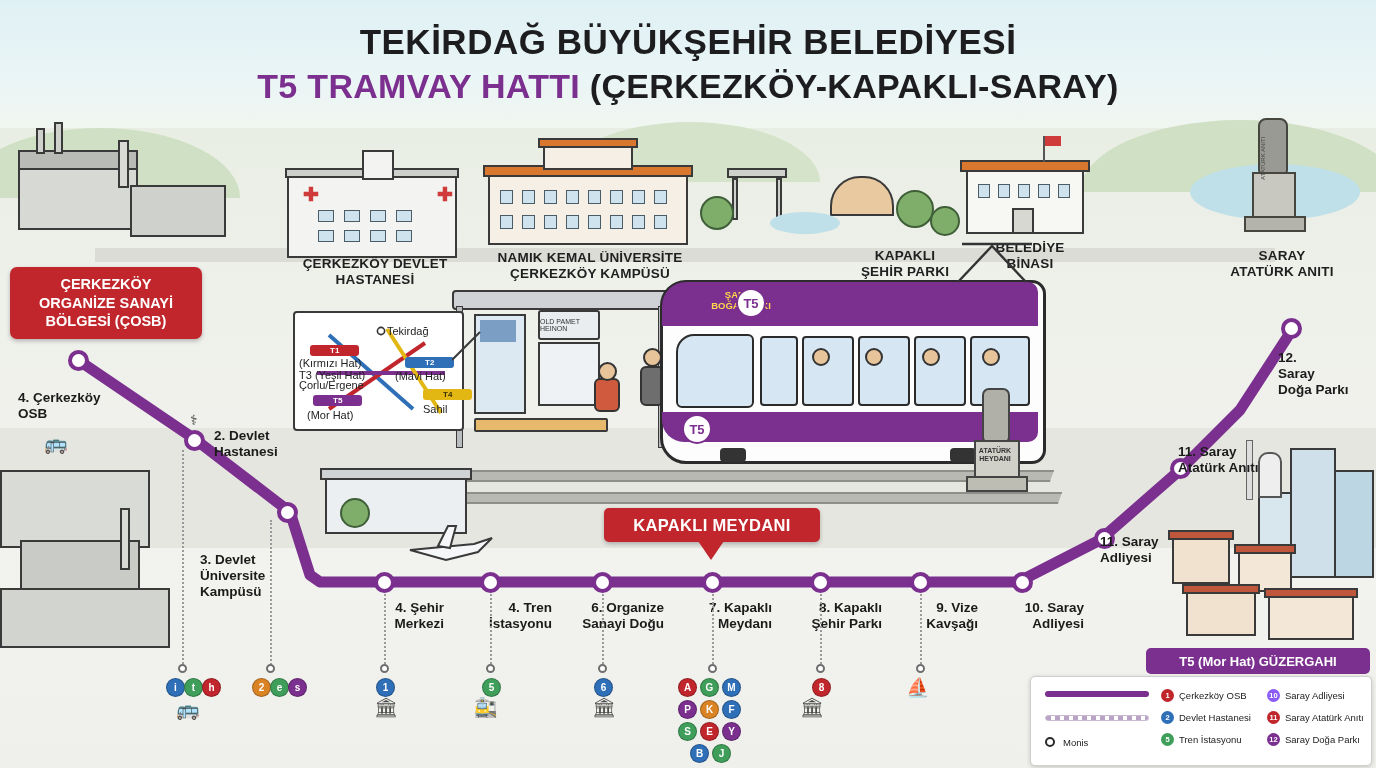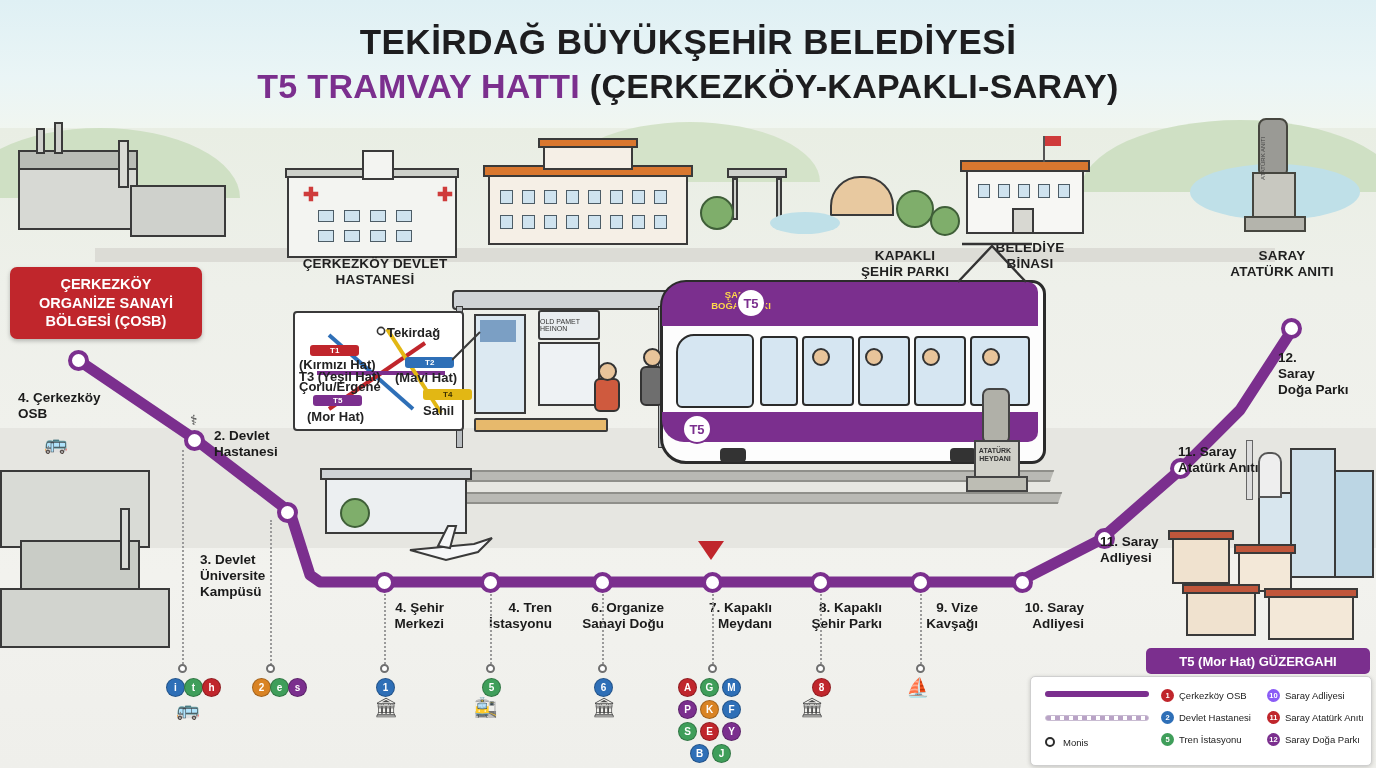--- a/index.html
+++ b/index.html
@@ -88,21 +88,21 @@
     position:absolute;left:698px;top:541px;width:0;height:0;
     border-left:13px solid transparent;border-right:13px solid transparent;
     border-top:19px solid #c0262c;
   }
 
   
   .inset{
     position:absolute;left:293px;top:311px;width:167px;height:116px;
     background:#fff;border:2px solid #3a3a3a;border-radius:4px;
   }
-  .inset .t{position:absolute;font-size:13px;font-weight:bold;color:#222;}
+  .inset .t{position:absolute;font-size:11px;font-weight:normal;color:#222;}
   .chip{
     position:absolute;color:#fff;font-size:8px;font-weight:bold;
     border-radius:3px;padding:1px 20px;
   }
 
   
   .shelter{position:absolute;}
 
   
   .tram{position:absolute;left:660px;top:272px;width:380px;height:215px;}
@@ -252,20 +252,22 @@
     <div class="win" style="left:654px;top:190px;width:13px;height:14px;"></div>
     <div class="win" style="left:500px;top:215px;width:13px;height:14px;"></div>
     <div class="win" style="left:522px;top:215px;width:13px;height:14px;"></div>
     <div class="win" style="left:544px;top:215px;width:13px;height:14px;"></div>
     <div class="win" style="left:566px;top:215px;width:13px;height:14px;"></div>
     <div class="win" style="left:588px;top:215px;width:13px;height:14px;"></div>
     <div class="win" style="left:610px;top:215px;width:13px;height:14px;"></div>
     <div class="win" style="left:632px;top:215px;width:13px;height:14px;"></div>
     <div class="win" style="left:654px;top:215px;width:13px;height:14px;"></div>
   </div>
+  <div class="poi" style="left:480px;top:250px;width:220px;white-space:pre-line;">NAMIK KEMAL ÜNİVERSİTE
+ÇERKEZKÖY KAMPÜSÜ</div>
 
   <div>
     <div class="bld" style="left:727px;top:168px;width:60px;height:10px;background:#cfd1cc;"></div>
     <div class="bld" style="left:732px;top:178px;width:6px;height:42px;background:#cfd1cc;"></div>
     <div class="bld" style="left:776px;top:178px;width:6px;height:42px;background:#cfd1cc;"></div>
     <div class="bld" style="left:830px;top:176px;width:64px;height:40px;background:#e8c9a0;border-radius:30px 30px 0 0;"></div>
     <div class="lake" style="left:770px;top:212px;width:70px;height:22px;background:#bfe0e8;"></div>
     <div class="tree" style="left:700px;top:196px;width:30px;height:30px;"></div>
     <div class="tree" style="left:896px;top:190px;width:34px;height:34px;"></div>
     <div class="tree" style="left:930px;top:206px;width:26px;height:26px;"></div>
@@ -461,20 +463,21 @@
 
   <div class="stop" style="left:1170px;top:458px;"></div>
   <div class="stoplabel left" style="left:1178px;top:444px;width:140px;white-space:pre-line;">11. Saray
 Atatürk Anıtı</div>
 
   <div class="stop" style="left:1281px;top:318px;"></div>
   <div class="stoplabel left" style="left:1278px;top:350px;width:110px;white-space:pre-line;">12.
 Saray
 Doğa Parkı</div>
 
+  <div class="banner">KAPAKLI MEYDANI</div>
   <div class="banner-tip"></div>
 
   <div class="drop" style="left:182px;top:450px;height:218px;"></div>
   <div class="dotnode" style="left:178px;top:664px;"></div>
   <div class="drop" style="left:270px;top:520px;height:148px;"></div>
   <div class="dotnode" style="left:266px;top:664px;"></div>
   <div class="drop" style="left:384px;top:594px;height:74px;"></div>
   <div class="dotnode" style="left:380px;top:664px;"></div>
   <div class="drop" style="left:490px;top:594px;height:74px;"></div>
   <div class="dotnode" style="left:486px;top:664px;"></div>

